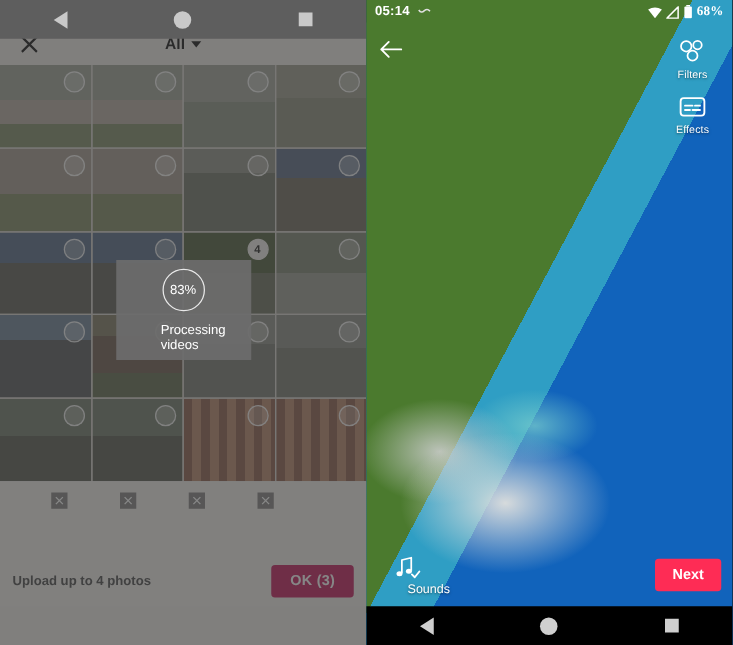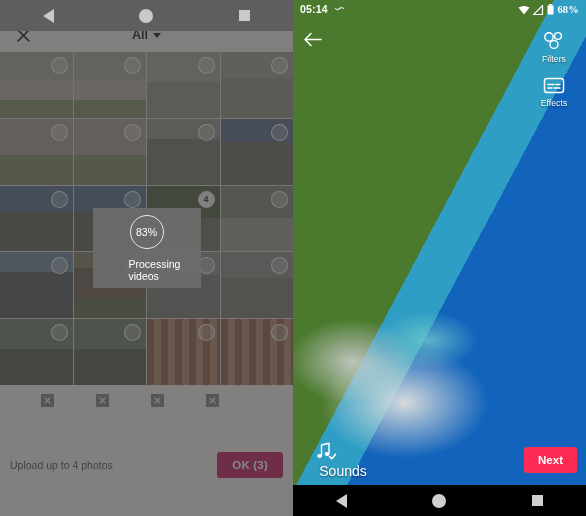--- a/index.html
+++ b/index.html
@@ -61,21 +61,21 @@
     position:absolute; top:1px; right:1px; width:13px; height:13px;
     background:rgba(40,40,40,.55); display:flex; align-items:center; justify-content:center;
   }
   .tray-x svg { display:block; }
 
   .gal-footer {
     position:absolute; left:0; top:445px; width:293px; height:40px;
     display:flex; align-items:center; justify-content:space-between;
     padding:0 10px; background:#f1efeb; z-index:12;
   }
-  .gal-hint { font-size:10.5px; color:#4b4b4b; }
+  .gal-hint { font-size:10.5px; color:#4b4b4b;font-weight:bold; }
   .ok-btn {
     background:#c2185b; color:#fff; font-size:11.5px; font-weight:bold;
     padding:7px 15px; border-radius:3px; letter-spacing:.2px;
   }
 
   
   .dim { position:absolute; inset:0; background:rgba(60,60,60,.62); z-index:25; }
   .proc {
     position:absolute; z-index:30; left:50%; top:208px; transform:translateX(-50%);
     width:108px; height:80px; background:rgba(108,108,108,.92);
@@ -102,21 +102,21 @@
   .rail-label {
     font-size:8.5px; color:#fff; text-shadow:0 1px 2px rgba(0,0,0,.5);
     letter-spacing:.1px;
   }
 
   .bottombar {
     position:absolute; left:0; bottom:31px; width:293px; height:50px; z-index:20;
     display:flex; align-items:center; padding:0 9px;
   }
   .tool { display:flex; flex-direction:column; align-items:center; gap:2px; width:48px; }
-  .tool-label { font-size:14px; color:#fff; text-shadow:0 1px 2px rgba(0,0,0,.5);padding-left:34px; }
+  .tool-label { font-size:10px; color:#fff; text-shadow:0 1px 2px rgba(0,0,0,.5);padding-left:34px; }
   .next-btn {
     margin-left:auto; background:#fe2c55; color:#fff; font-size:11.5px; font-weight:bold;
     padding:7px 14px; border-radius:3px;
   }
 
   
   .navbar {
     position:absolute; left:0; bottom:0; width:293px; height:31px; z-index:45;
     display:flex; align-items:center; justify-content:space-around;
   }

